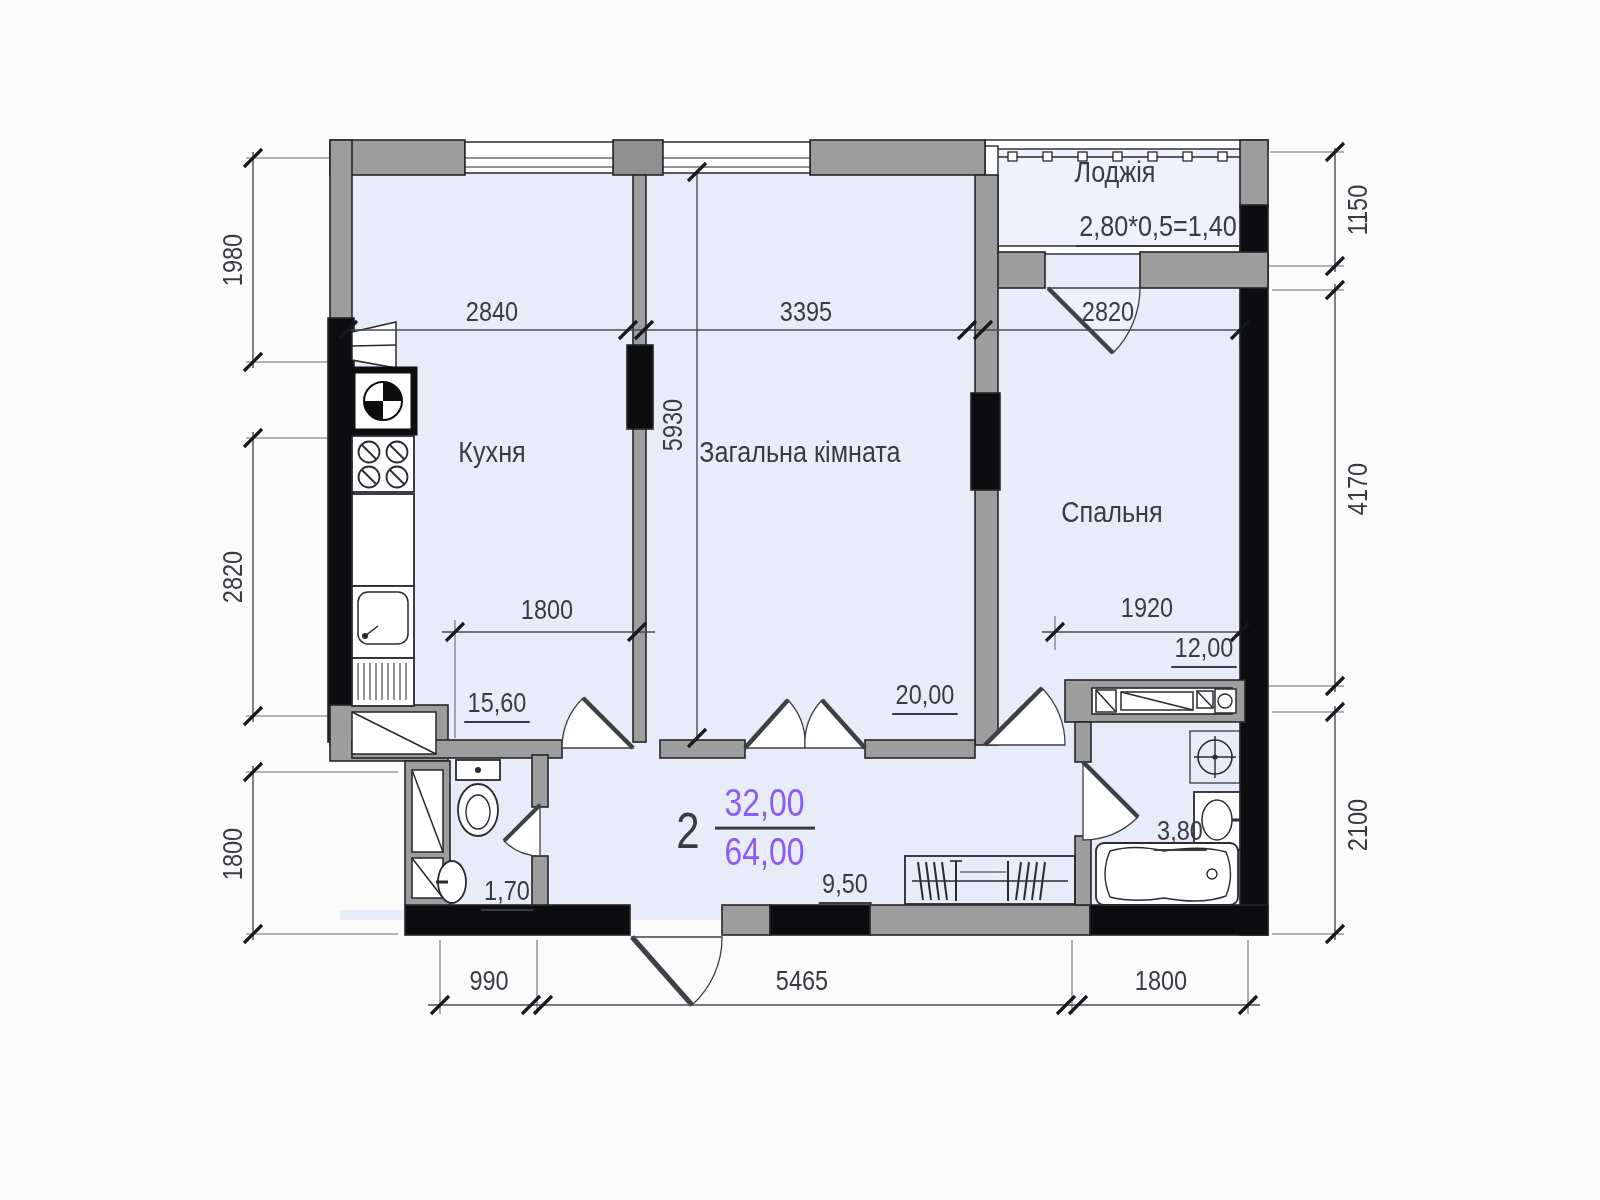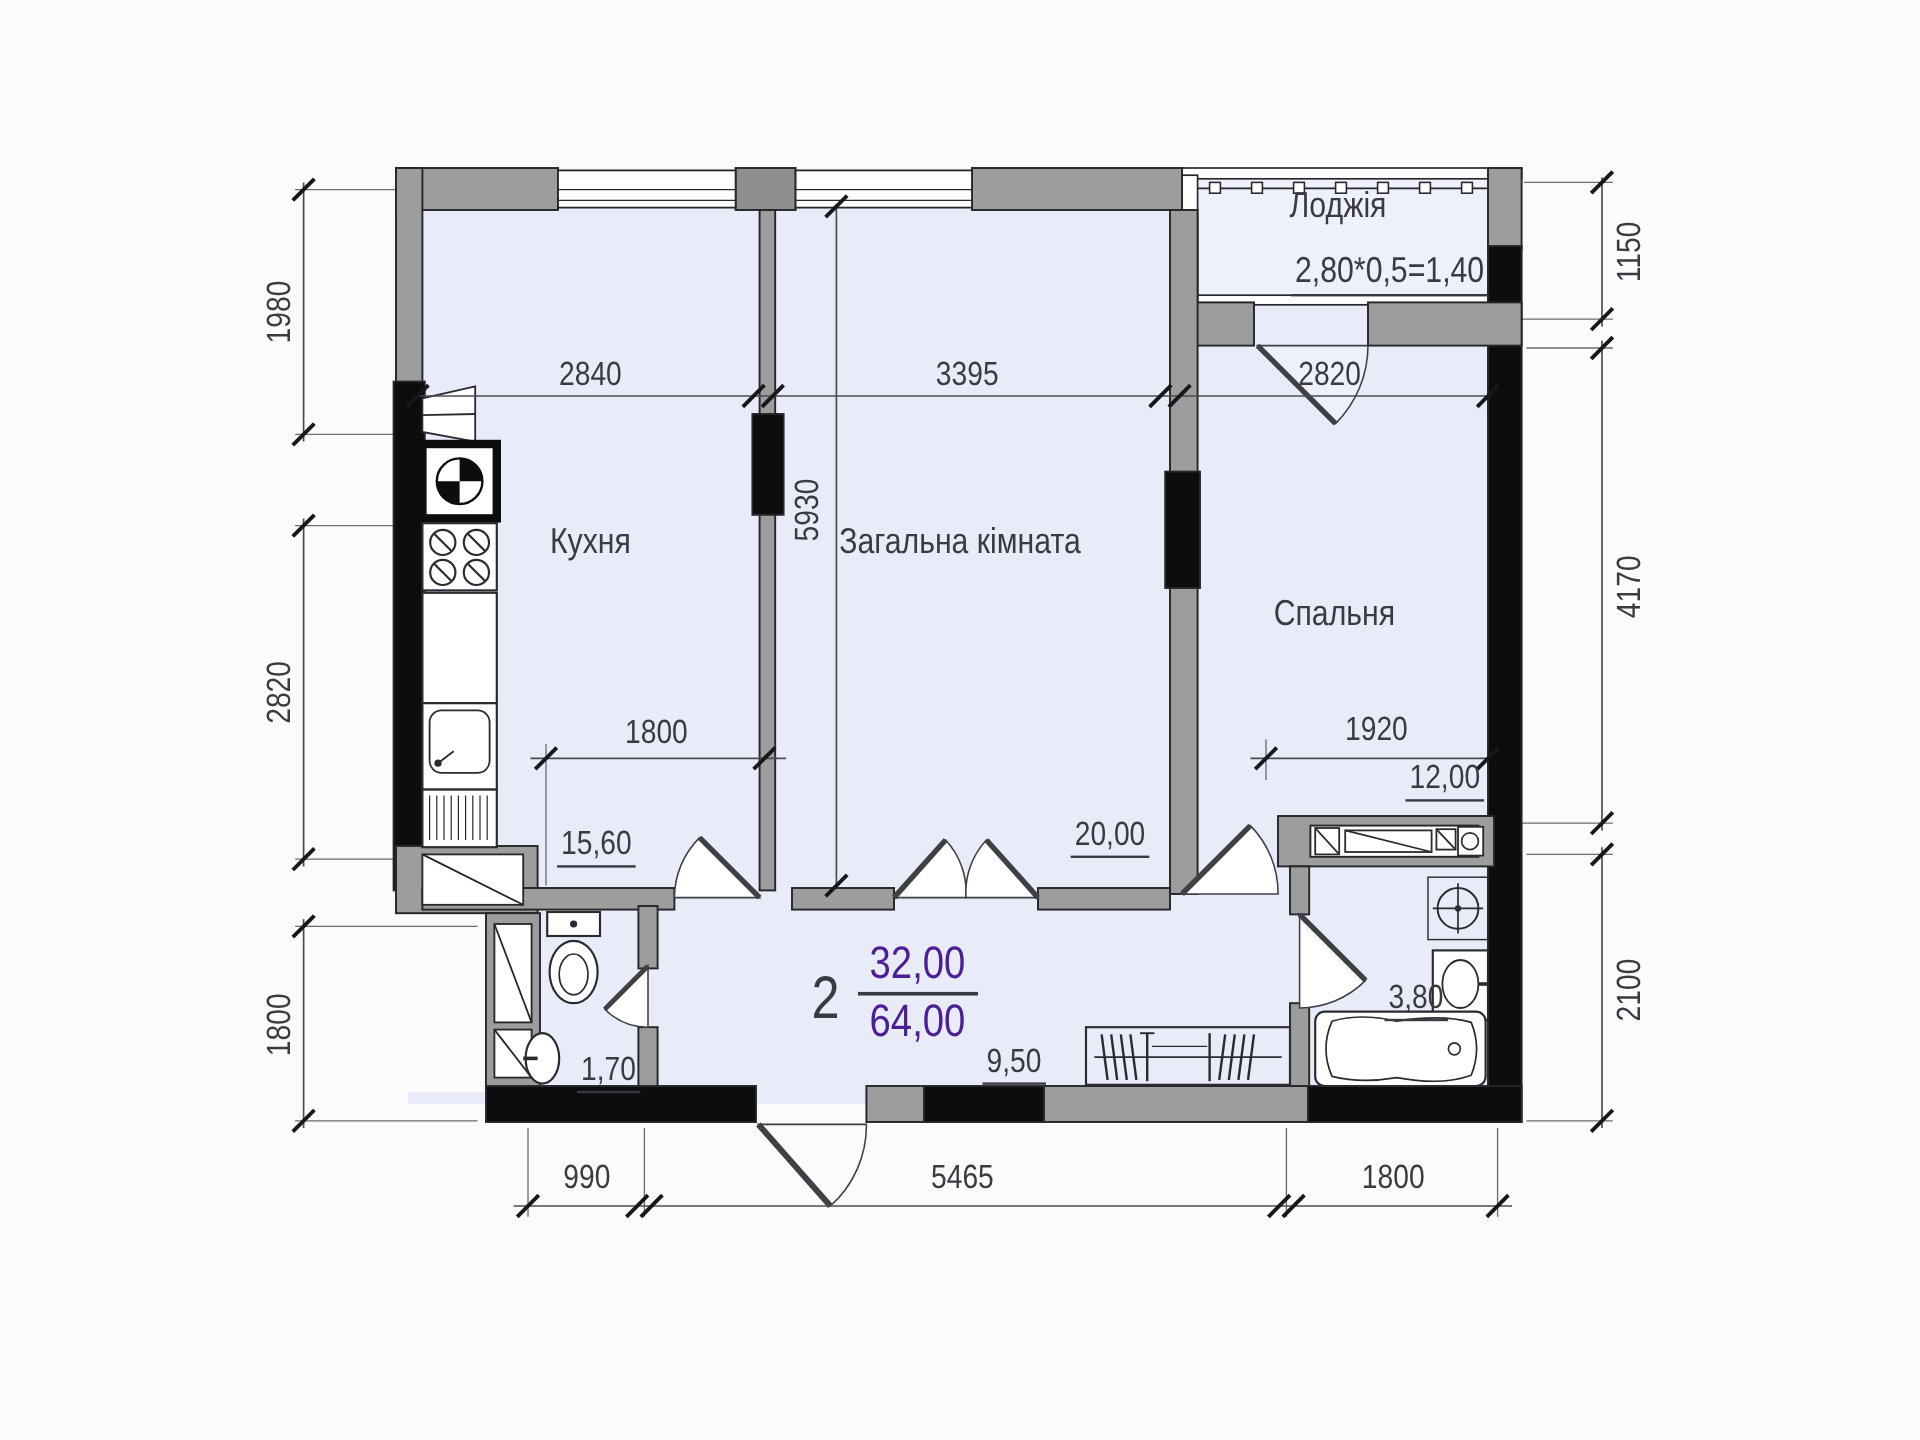--- a/index.html
+++ b/index.html
@@ -11,21 +11,21 @@
   .lbl {
     position:absolute; white-space:nowrap; color:#3a3a42;
     font-size:28px; transform:translate(-50%,-50%) scaleX(.84);
     font-family:"Liberation Sans", sans-serif;
   }
   .rot  { transform:translate(-50%,-50%) rotate(-90deg) scaleX(.84); }
   .room { font-size:30px; }
   .u    { border-bottom:2.5px solid #3a3a42; padding:0 4px 2px; }
   .big2 { font-size:50px; }
   .frac { position:absolute; transform:translate(-50%,-50%); display:flex;
-          flex-direction:column; align-items:center; color:#4c1d95; }
+          flex-direction:column; align-items:center; color:#8b5cf6; }
   .frac .v { font-size:38px; transform:scaleX(.84); line-height:1.05; }
   .frac-line { width:100px; border-top:3px solid #3a3a42; margin:3px 0; }
 </style>
 </head>
 <body>
 
 <div class="stage">
 
 <svg class="plan-svg" viewBox="0 0 1600 1200" xmlns="http://www.w3.org/2000/svg">
   <defs>

